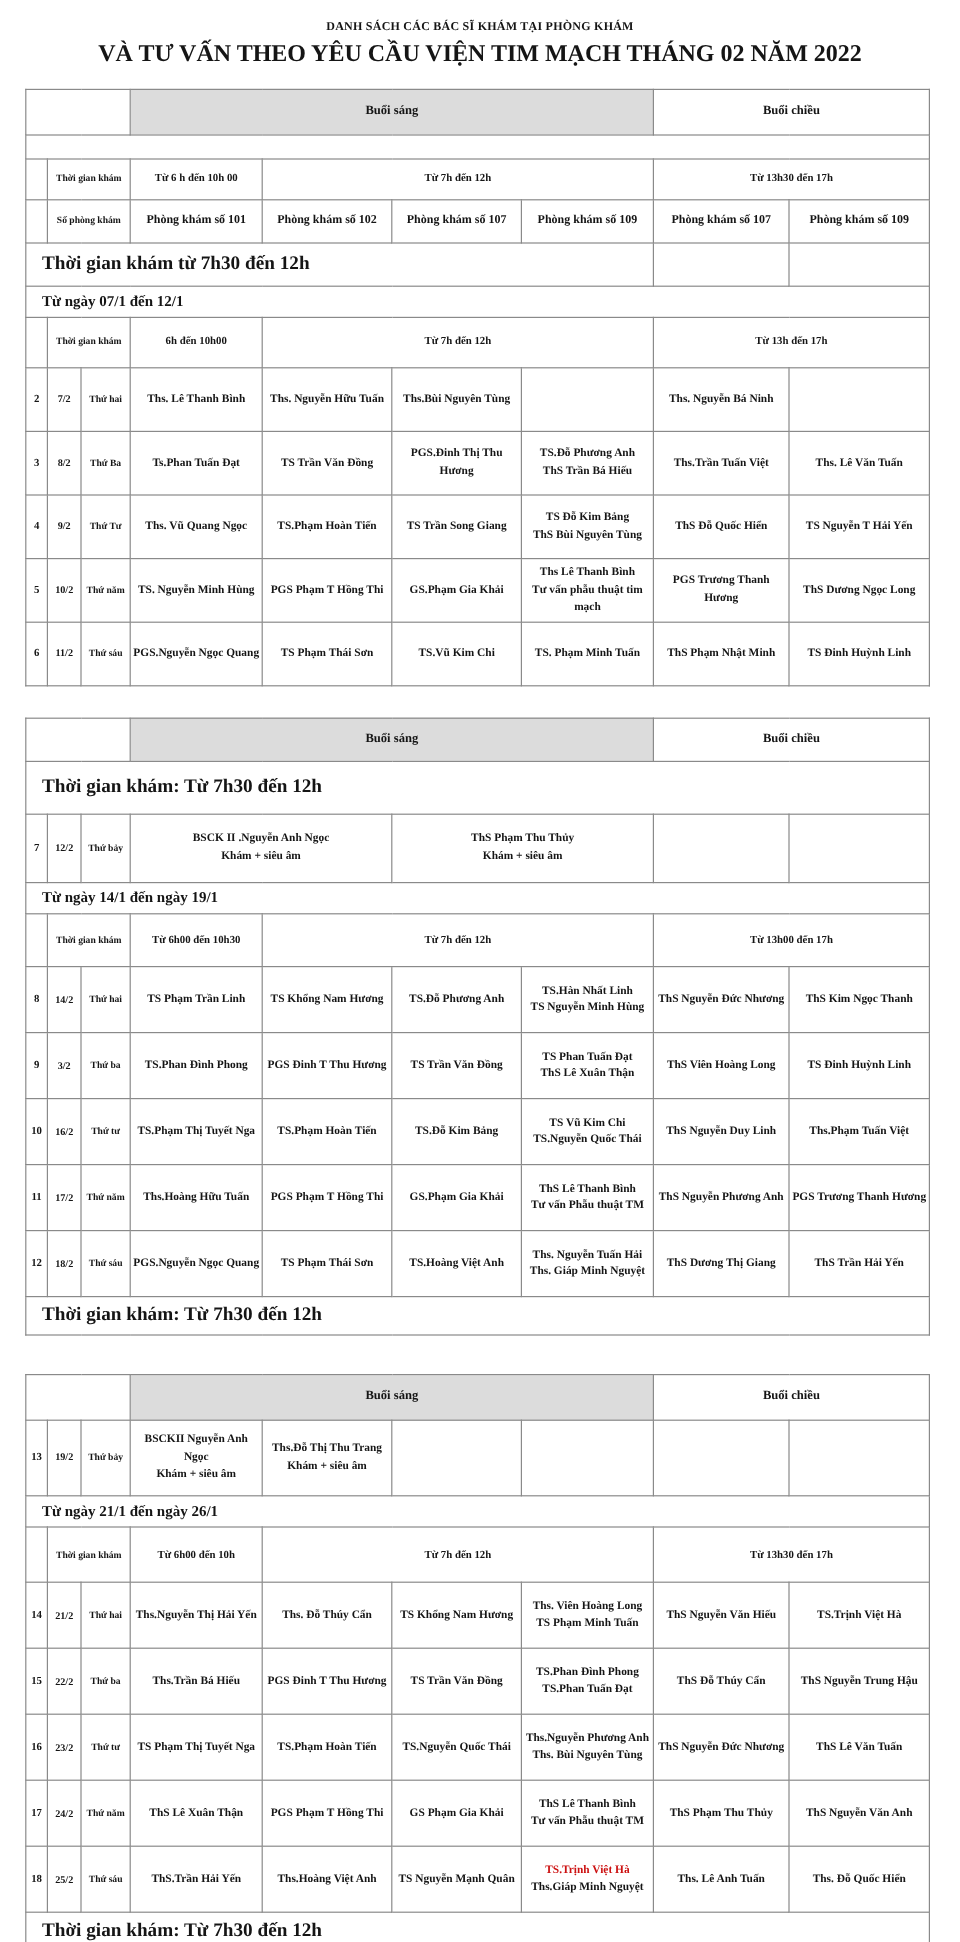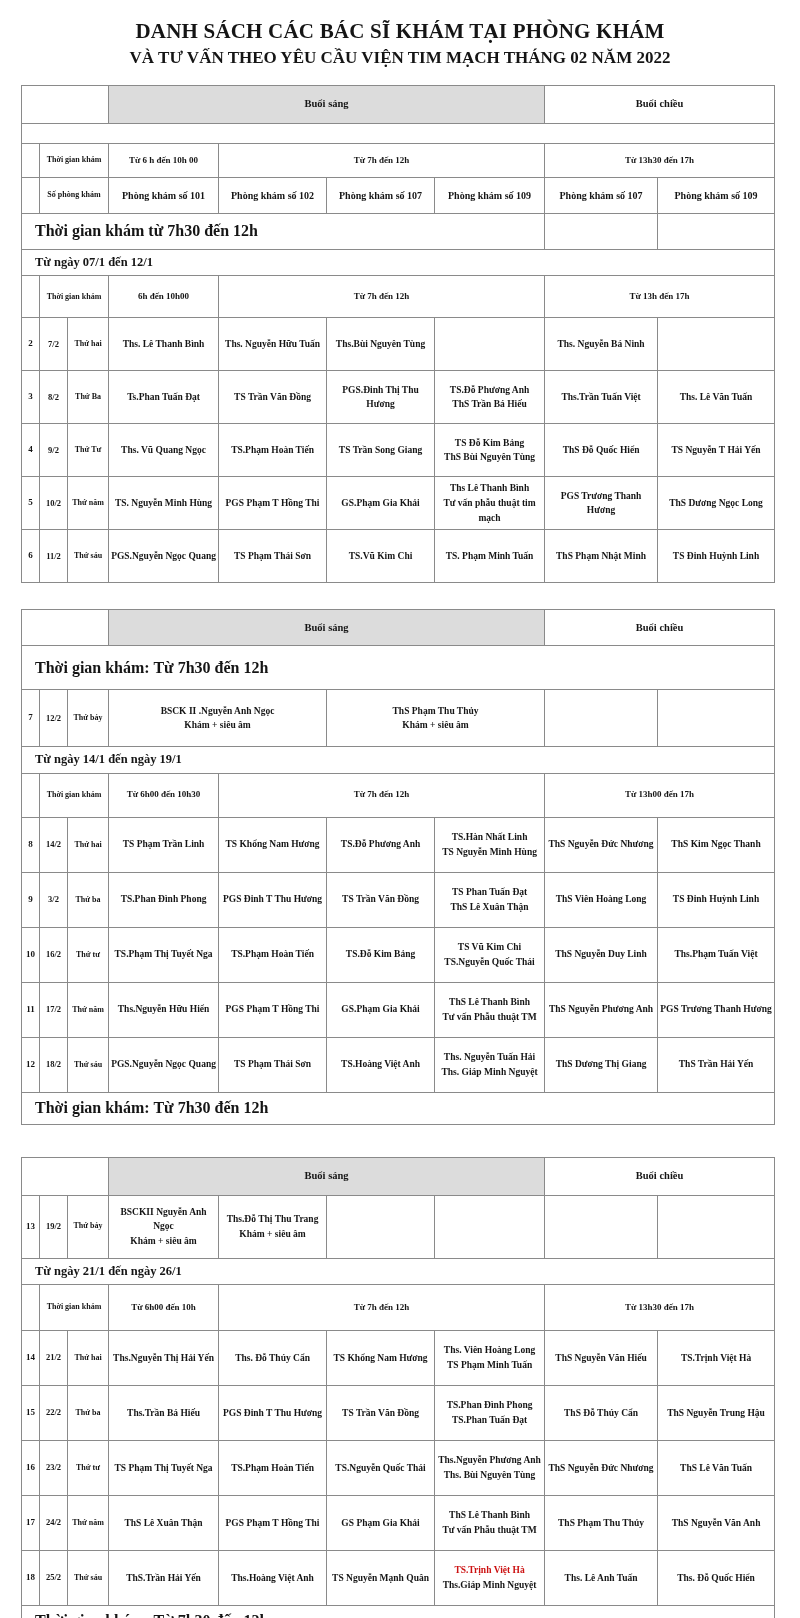--- a/index.html
+++ b/index.html
@@ -1,20 +1,20 @@
 <!DOCTYPE html>
 <html><head>
 <meta charset="utf-8">
 <style>
   html,body{margin:0;padding:0;background:#ffffff;}
   body{width:800px;font-family:"Liberation Serif",serif;color:#151515;}
   .page{padding:10px 0 30px 0;}
   .title-block{text-align:center;font-weight:bold;line-height:1.45;margin:6px 0 14px 0;}
-  .title-line1{font-size:21px;letter-spacing:.2px;}
-  .title-line2{font-size:17px;}
+  .title-line1{font-size:10px;letter-spacing:.2px;}
+  .title-line2{font-size:20px;}
   .title-line3{font-size:14px;}
   table{border-collapse:collapse;table-layout:fixed;width:753px;margin-left:21px;border:1.5px solid #6e6e6e;}
   td{border:1px solid #8a8a8a;text-align:center;vertical-align:middle;font-weight:bold;
      font-size:9.5px;padding:3px 2px;line-height:1.55;word-wrap:break-word;}
   .gray{background:#dcdcdc;}
   .session{font-size:10.5px;}
   .lbl-sm{font-size:8px;margin-top:17px;}
   .slot{font-size:9px;}
   .room{font-size:10px;}
   .num{font-size:9px;}
@@ -343,21 +343,21 @@
           </td>
           <td>
             <div>Ths.Phạm Tuấn Việt</div>
           </td>
         </tr>
         <tr>
           <td class="num">11</td>
           <td class="date">17/2</td>
           <td class="day">Thứ năm</td>
           <td>
-            <div>Ths.Nguyễn Hữu Hiển</div>
+            <div>Ths.Hoàng Hữu Tuấn</div>
           </td>
           <td>
             <div>PGS Phạm T Hồng Thi</div>
           </td>
           <td>
             <div>GS.Phạm Gia Khải</div>
           </td>
           <td>
             <div>ThS Lê Thanh Bình</div>
             <div>Tư vấn Phẫu thuật TM</div>

